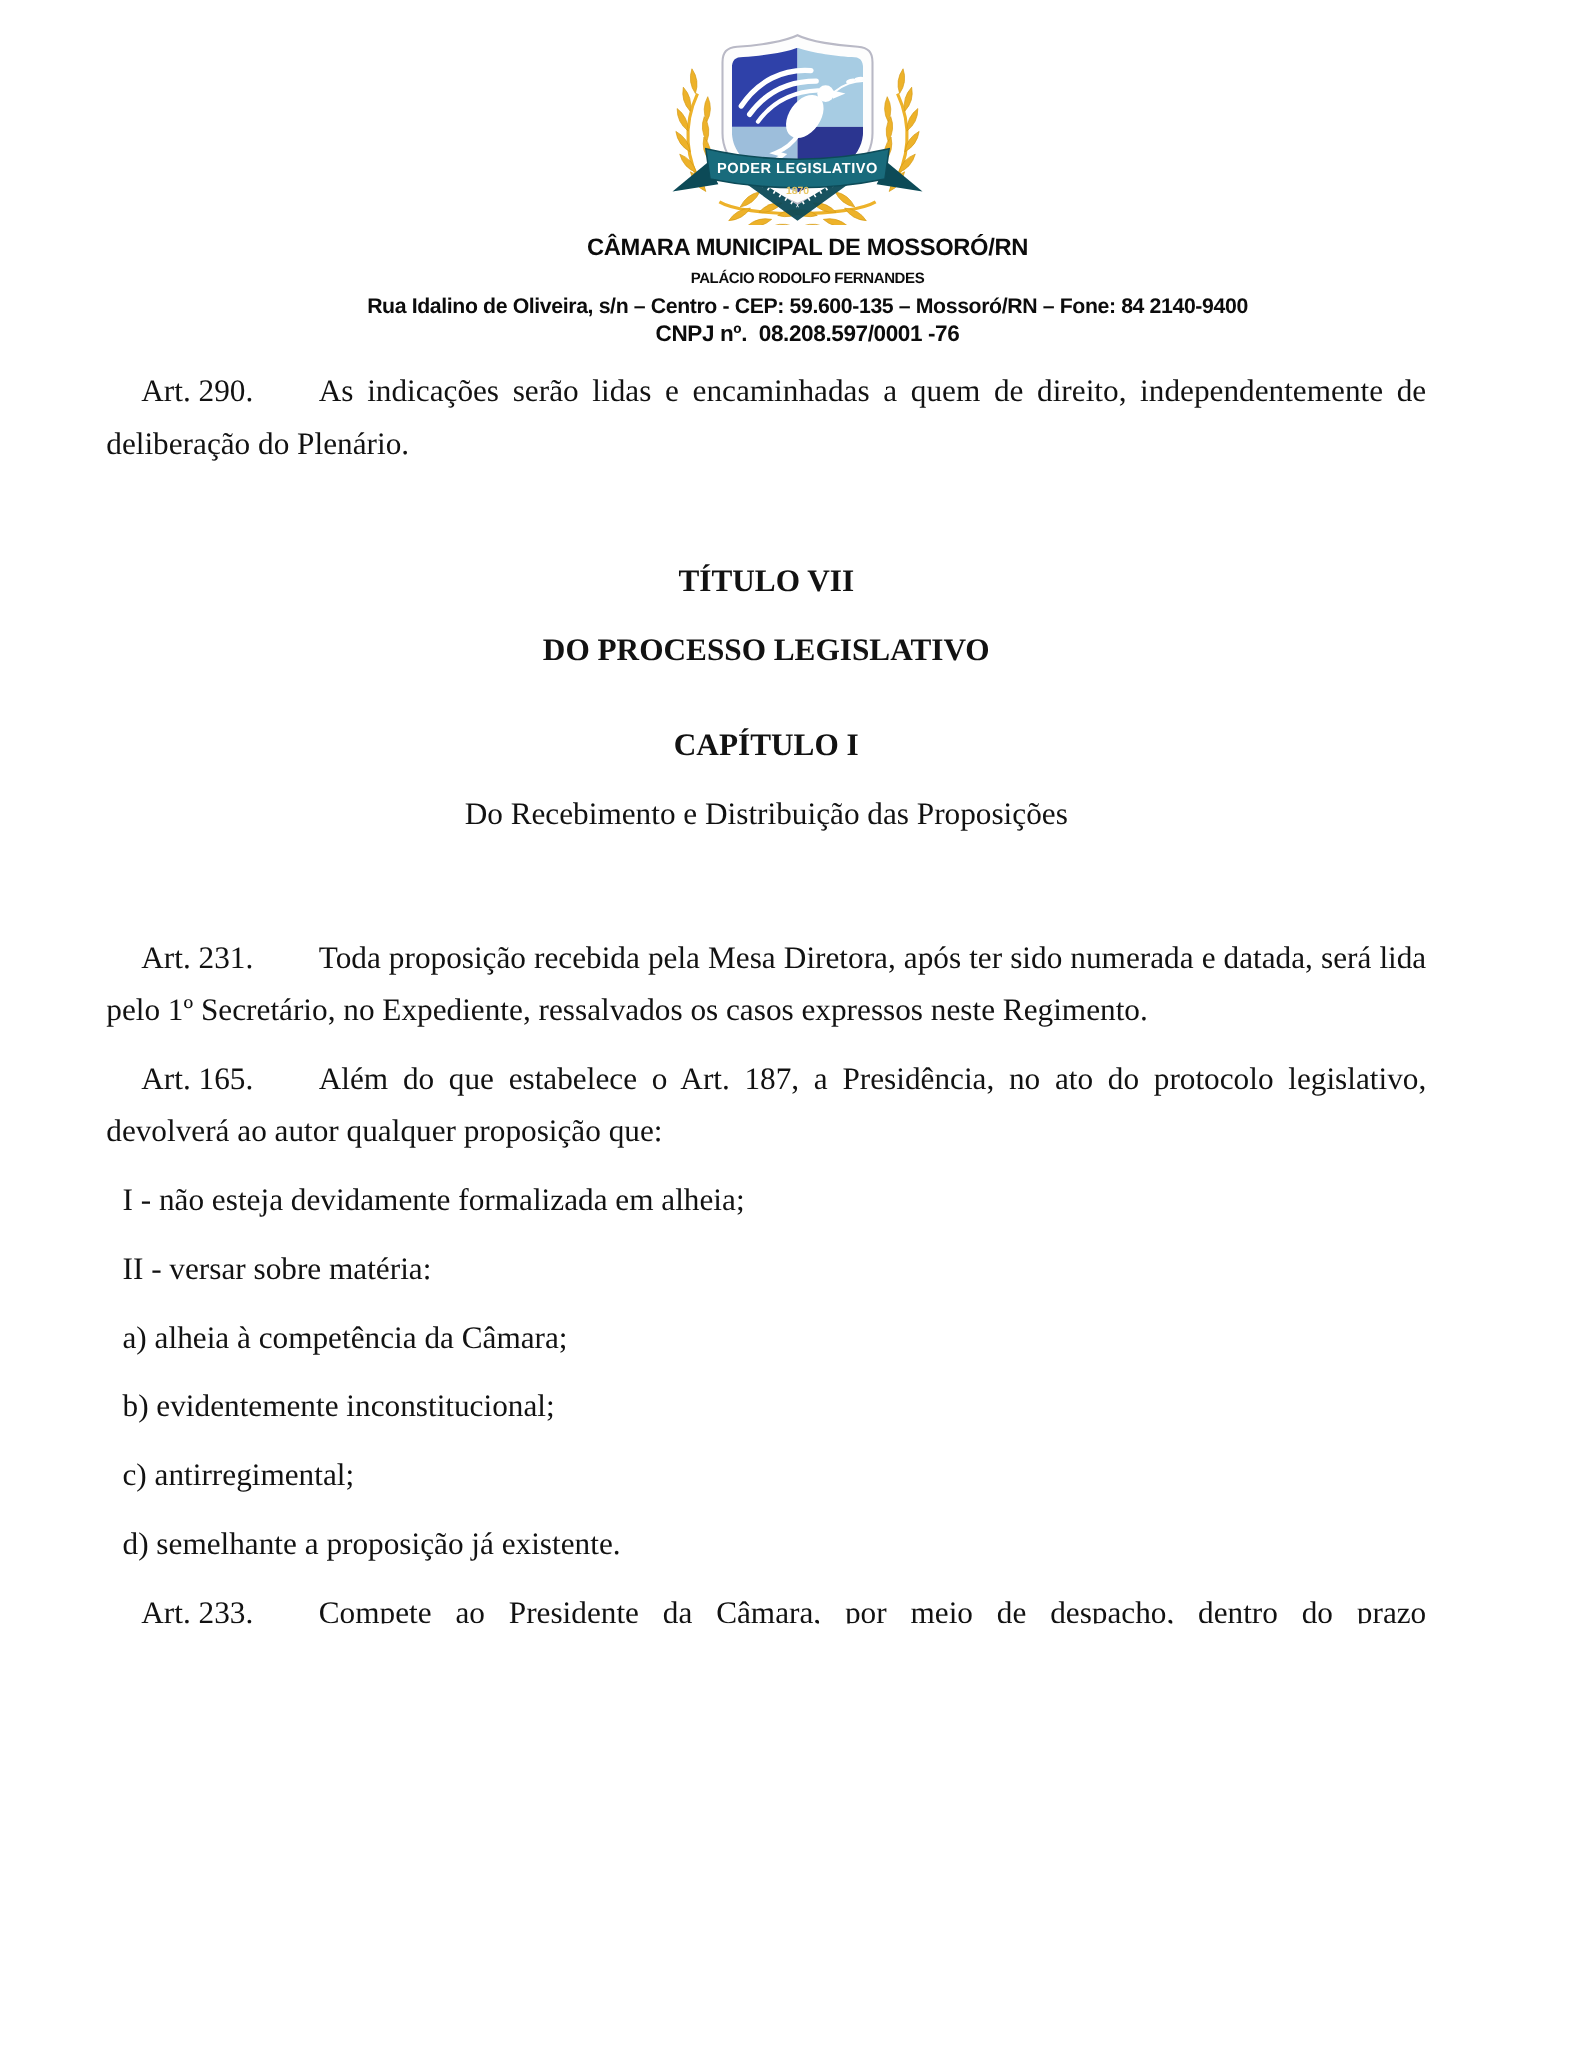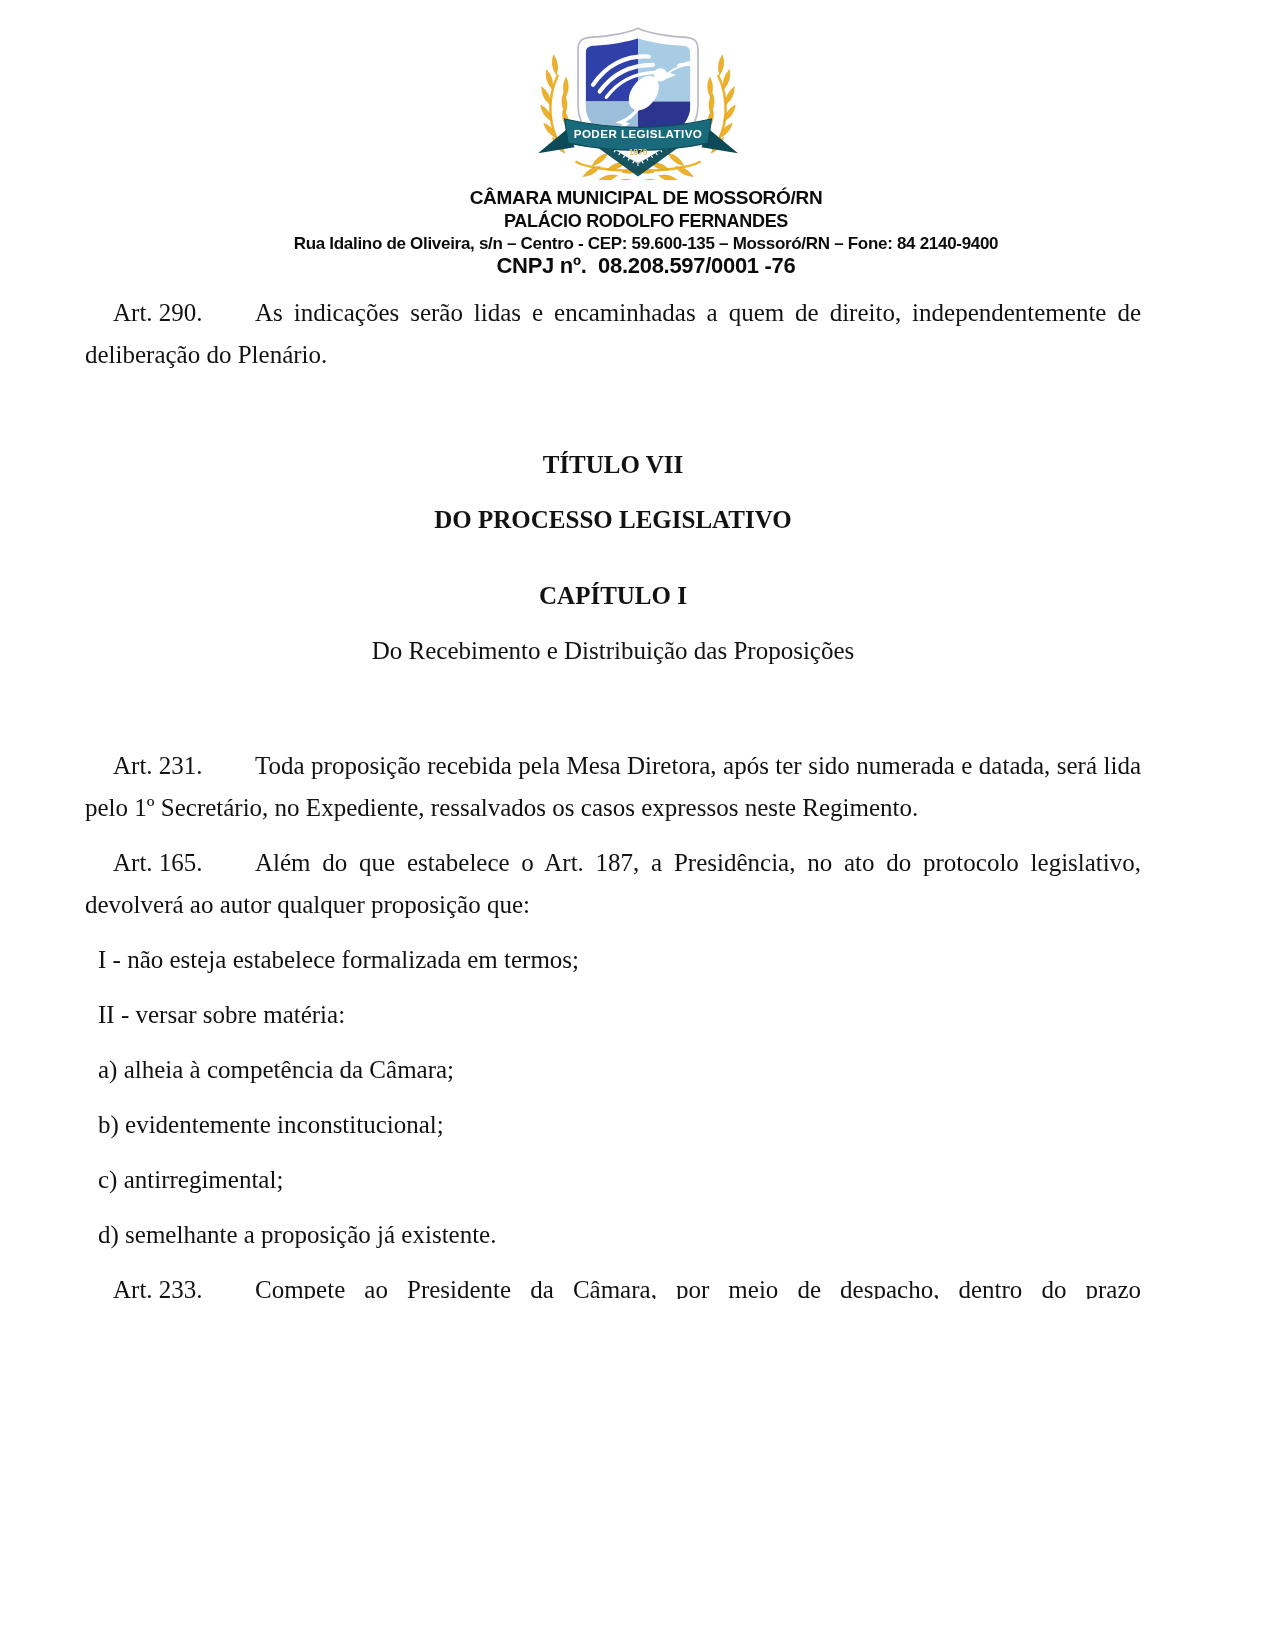--- a/index.html
+++ b/index.html
@@ -15,23 +15,23 @@
     font-family:"Liberation Serif", serif;
   }
   
   .crest-wrap{ width:100%; text-align:center; padding-top:13px; }
   .crest-wrap svg{ display:inline-block; }
   .header-block{
     text-align:center; font-family:"Liberation Sans", sans-serif;
     font-weight:700; color:#0c0c0c; letter-spacing:-0.3px; margin-top:2px;padding-left:17px;
   }
   .hline1{ font-size:19px; line-height:24px; }
-  .hline2{ font-size:18px; line-height:23px; }
+  .hline2{ font-size:12px; line-height:23px; }
   .hline3{ font-size:17px; line-height:22px; }
-  .hline4{ font-size:22px; line-height:22px; }
+  .hline4{ font-size:18px; line-height:22px; }
   
   .doc{
     margin-left:85px; width:1056px; font-size:25px; line-height:42px;
     color:var(--ink); padding-top:15px;
   }
   p{ margin:0 0 13px 0; }
   .article{ text-align:justify; text-indent:28px; }
   .article .art-label{ display:inline-block; width:142px; text-indent:0; }
   .punico{ text-align:justify; margin-left:13px; text-indent:15px; }
   .item{ margin-left:13px; }
@@ -156,21 +156,21 @@
     <p class="sec-title">DO PROCESSO LEGISLATIVO</p>
 
     <p class="sec-title gap-chapter">CAPÍTULO I</p>
     <p class="sec-sub">Do Recebimento e Distribuição das Proposições</p>
 
     <p class="article gap-body"><span class="art-label">Art. 231.</span><span>Toda proposição recebida pela Mesa Diretora, após ter sido numerada e datada, será lida pelo 1º Secretário, no Expediente, ressalvados os casos expressos neste Regimento.</span></p>
 
 
     <p class="article"><span class="art-label">Art. 165.</span><span>Além do que estabelece o Art. 187, a Presidência, no ato do protocolo legislativo, devolverá ao autor qualquer proposição que:</span></p>
 
-    <p class="item">I - não esteja estabelece formalizada em termos;</p>
+    <p class="item">I - não esteja devidamente formalizada em alheia;</p>
     <p class="item">II - versar sobre matéria:</p>
     <p class="item">a) alheia à competência da Câmara;</p>
     <p class="item">b) evidentemente inconstitucional;</p>
     <p class="item">c) antirregimental;</p>
     <p class="item">d) semelhante a proposição já existente.</p>
 
     <p class="article"><span class="art-label">Art. 233.</span><span>Compete ao Presidente da Câmara, por meio de despacho, dentro do prazo improrrogável de 3 (três) dias a contar da data do recebimento das proposições, encaminhá-las às Comissões Permanentes, que, por sua natureza, devam opinar sobre o assunto.</span></p>
 
   </div>
 </div>

